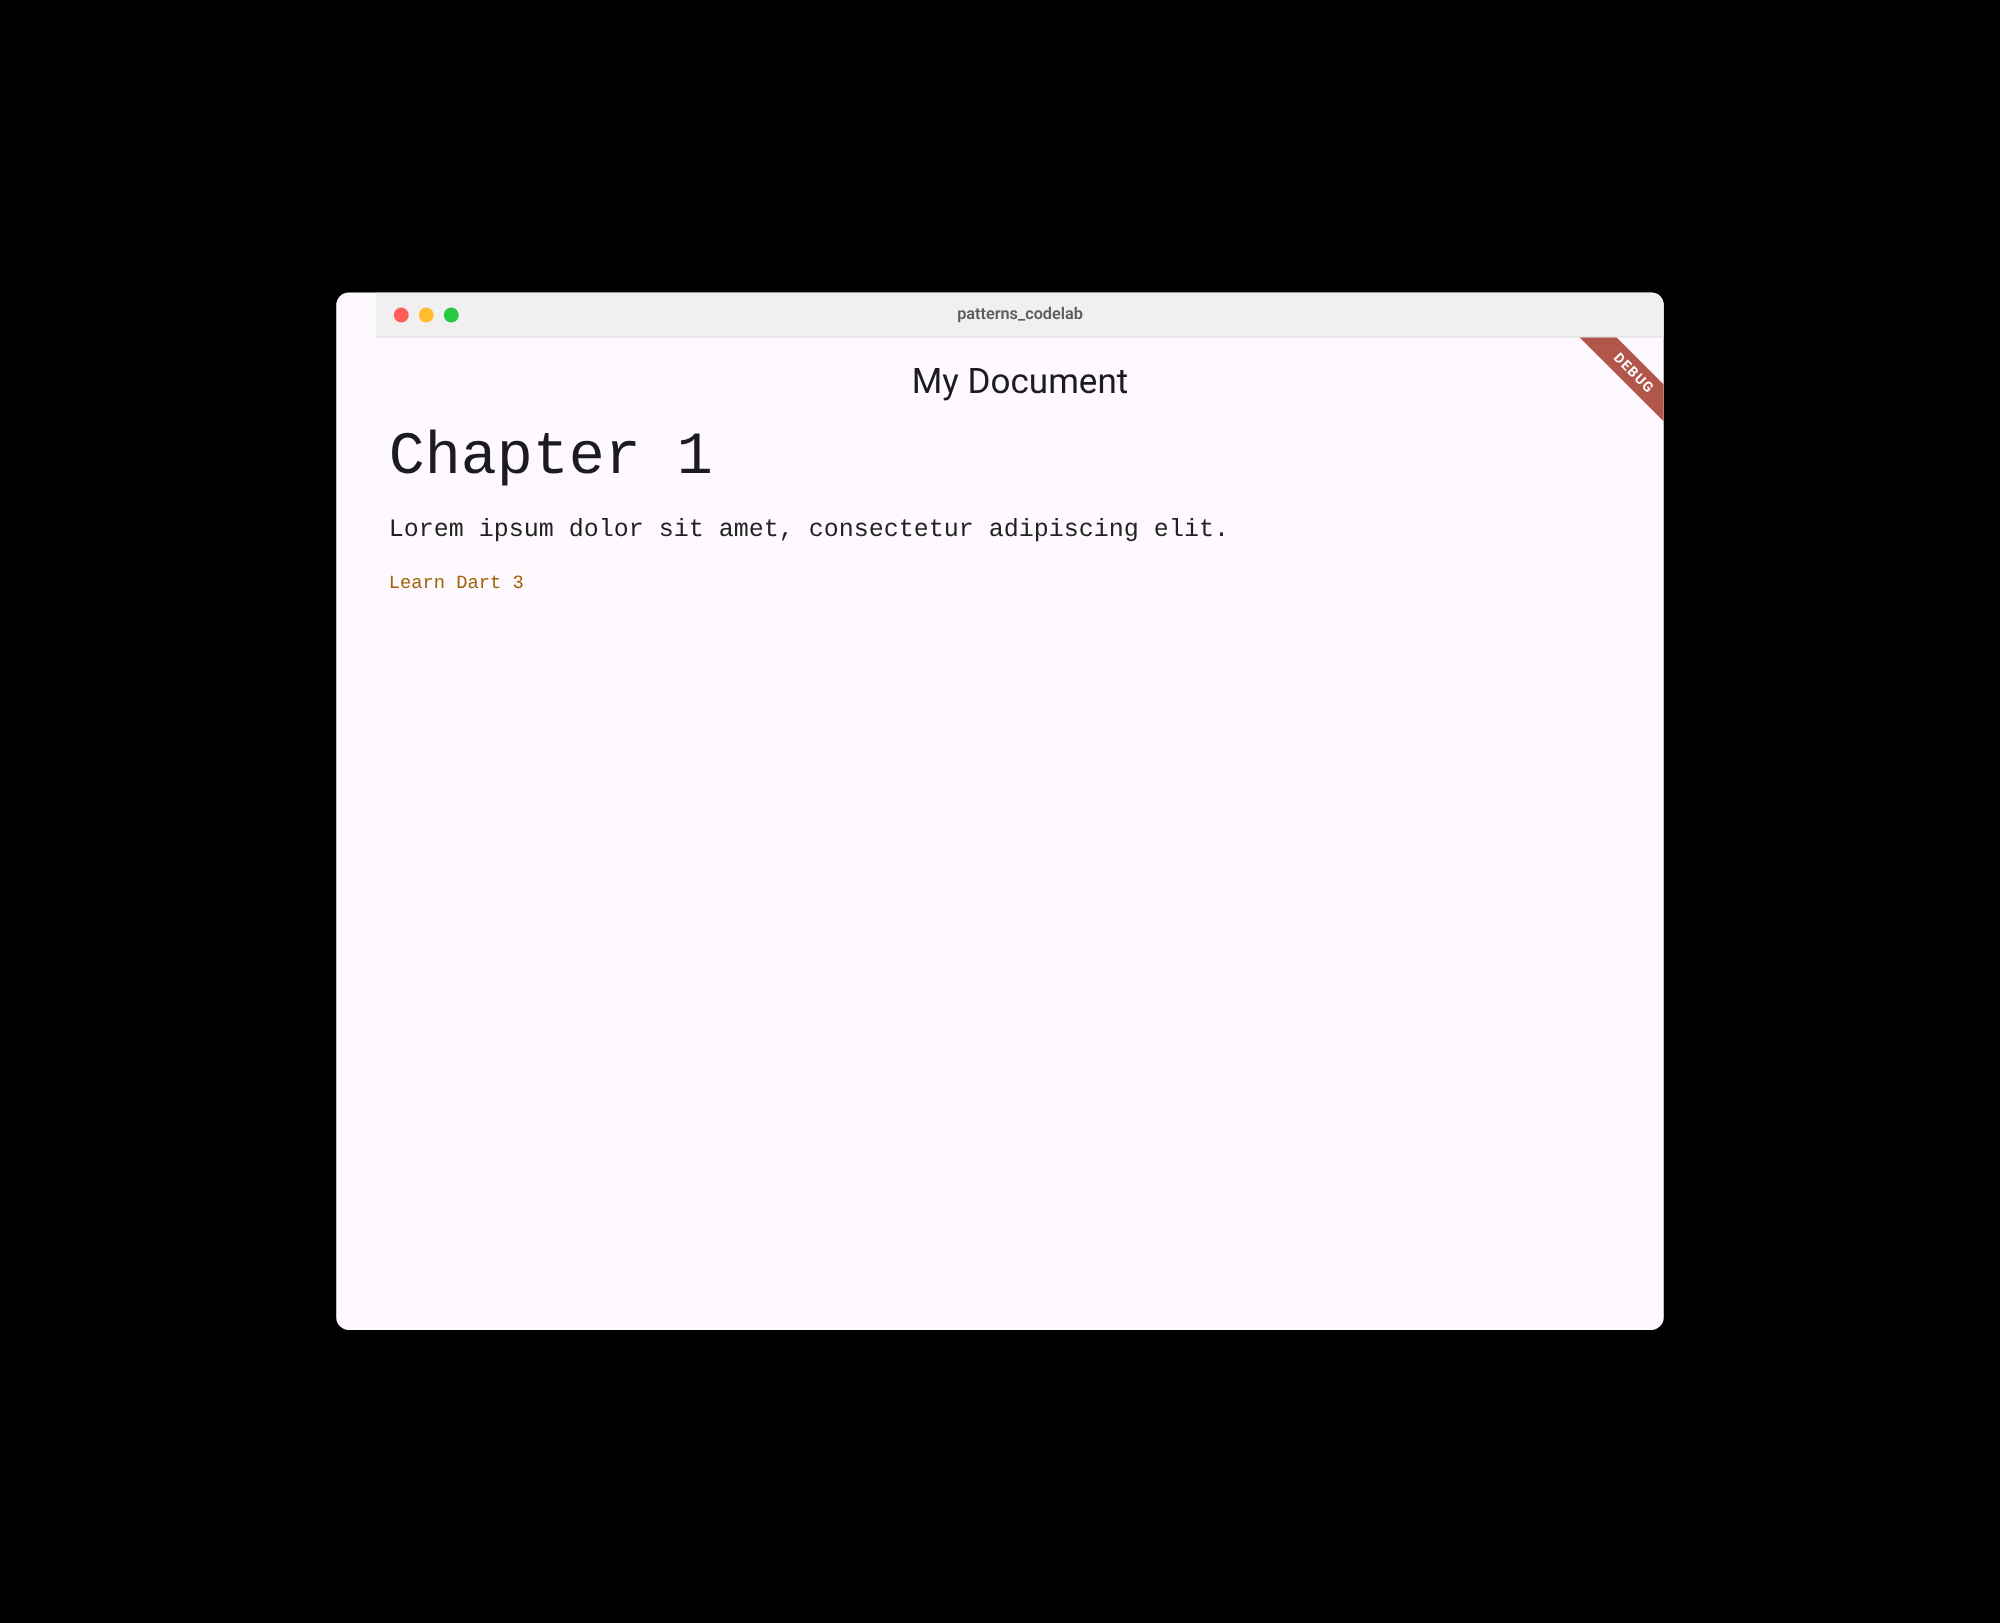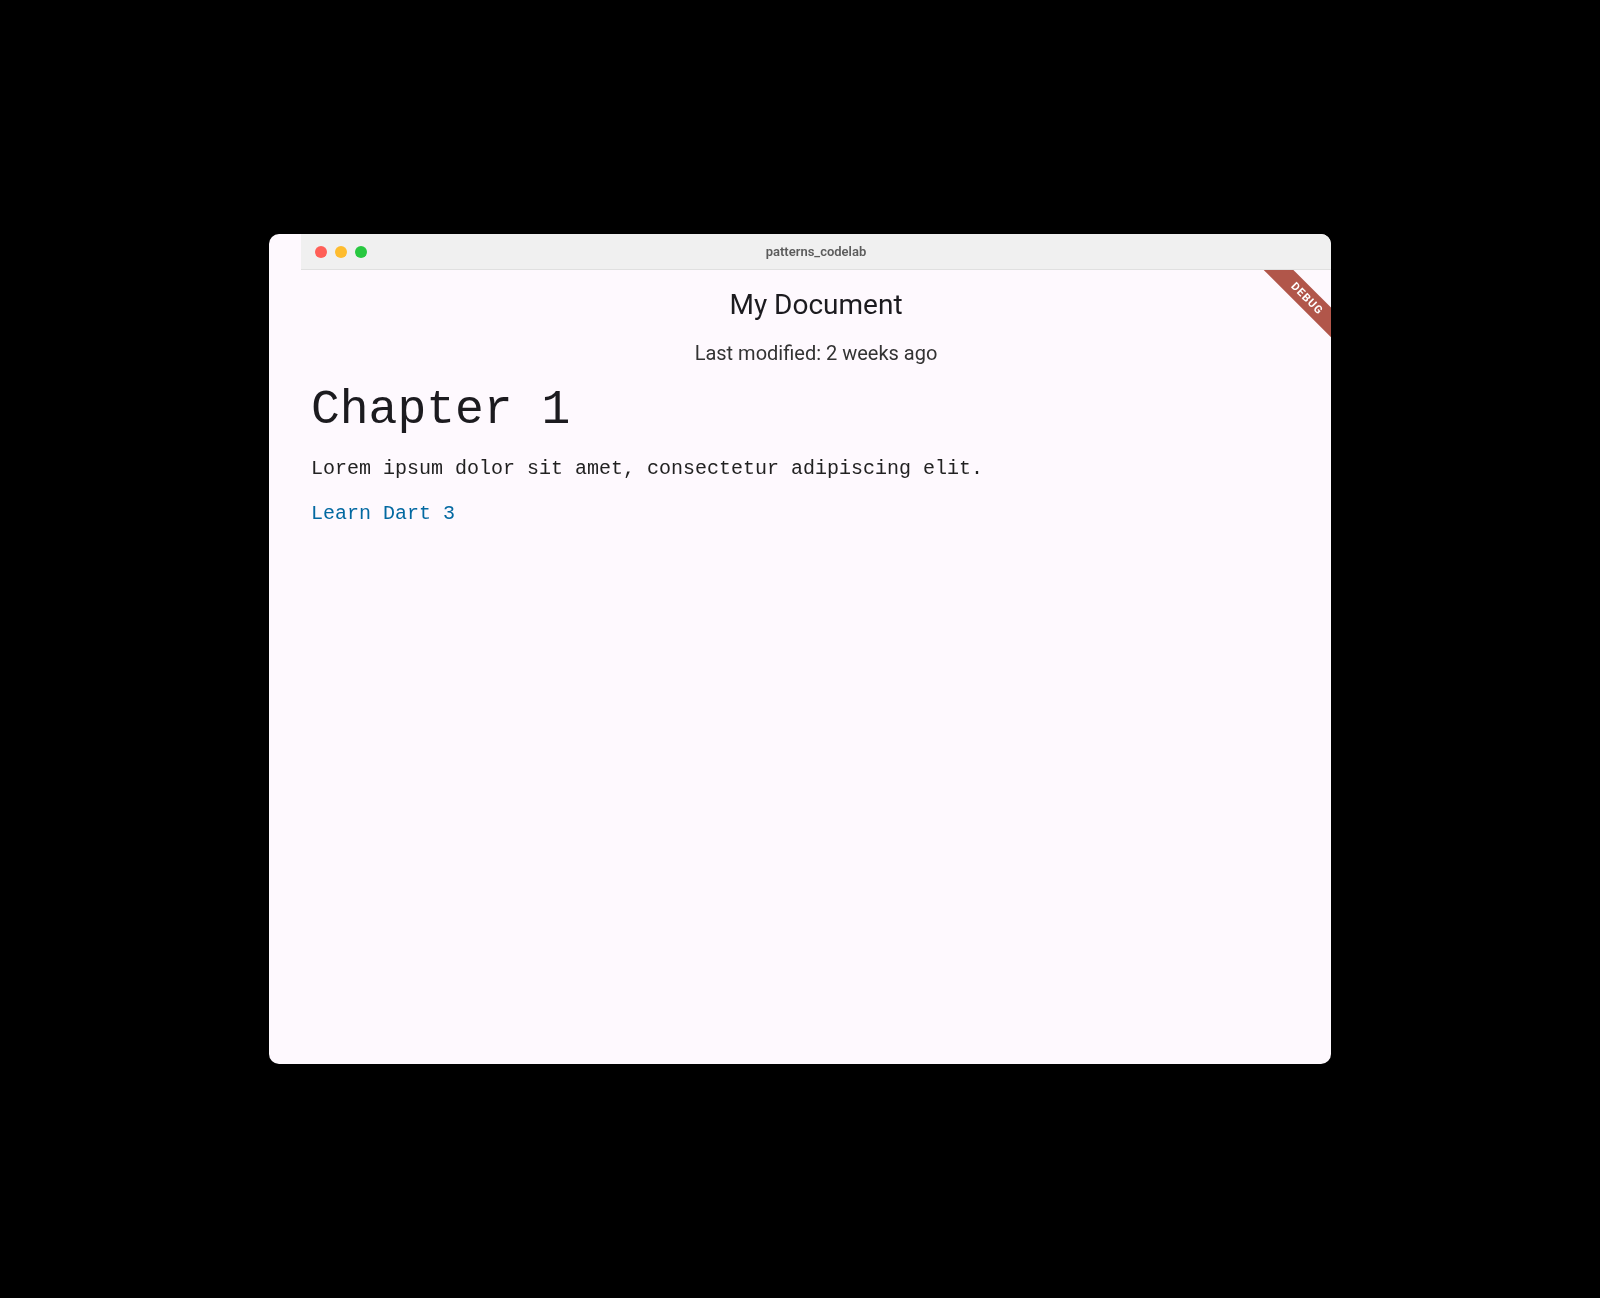--- a/index.html
+++ b/index.html
@@ -119,22 +119,22 @@
     }
     
     .paragraph {
       font-size: 20px;
       color: #222;
       margin-bottom: 22px;
       margin-top: 13px;
     }
     
     .list-item {
-      font-size: 20px;
-      color: #0369a1;
+      font-size: 15px;
+      color: #a16207;
     }
   </style>
 </head>
 <body>
 
 <div class="window">
   <div class="titlebar">
     <div class="traffic-lights">
       <div class="traffic-light tl-close"></div>
       <div class="traffic-light tl-min"></div>
@@ -143,21 +143,20 @@
     <div class="titlebar-title">patterns_codelab</div>
   </div>
 
   <div class="app-content">
     <div class="debug-banner">DEBUG</div>
 
     <div class="header">
       <div class="doc-title">My Document</div>
     </div>
 
-    <div class="last-modified">Last modified: 2 weeks ago</div>
 
     <div class="body-content">
       <h1 class="chapter-heading">Chapter 1</h1>
       <p class="paragraph">Lorem ipsum dolor sit amet, consectetur adipiscing elit.</p>
       <p class="list-item">Learn Dart 3</p>
     </div>
   </div>
 </div>
 
 </body></html>

